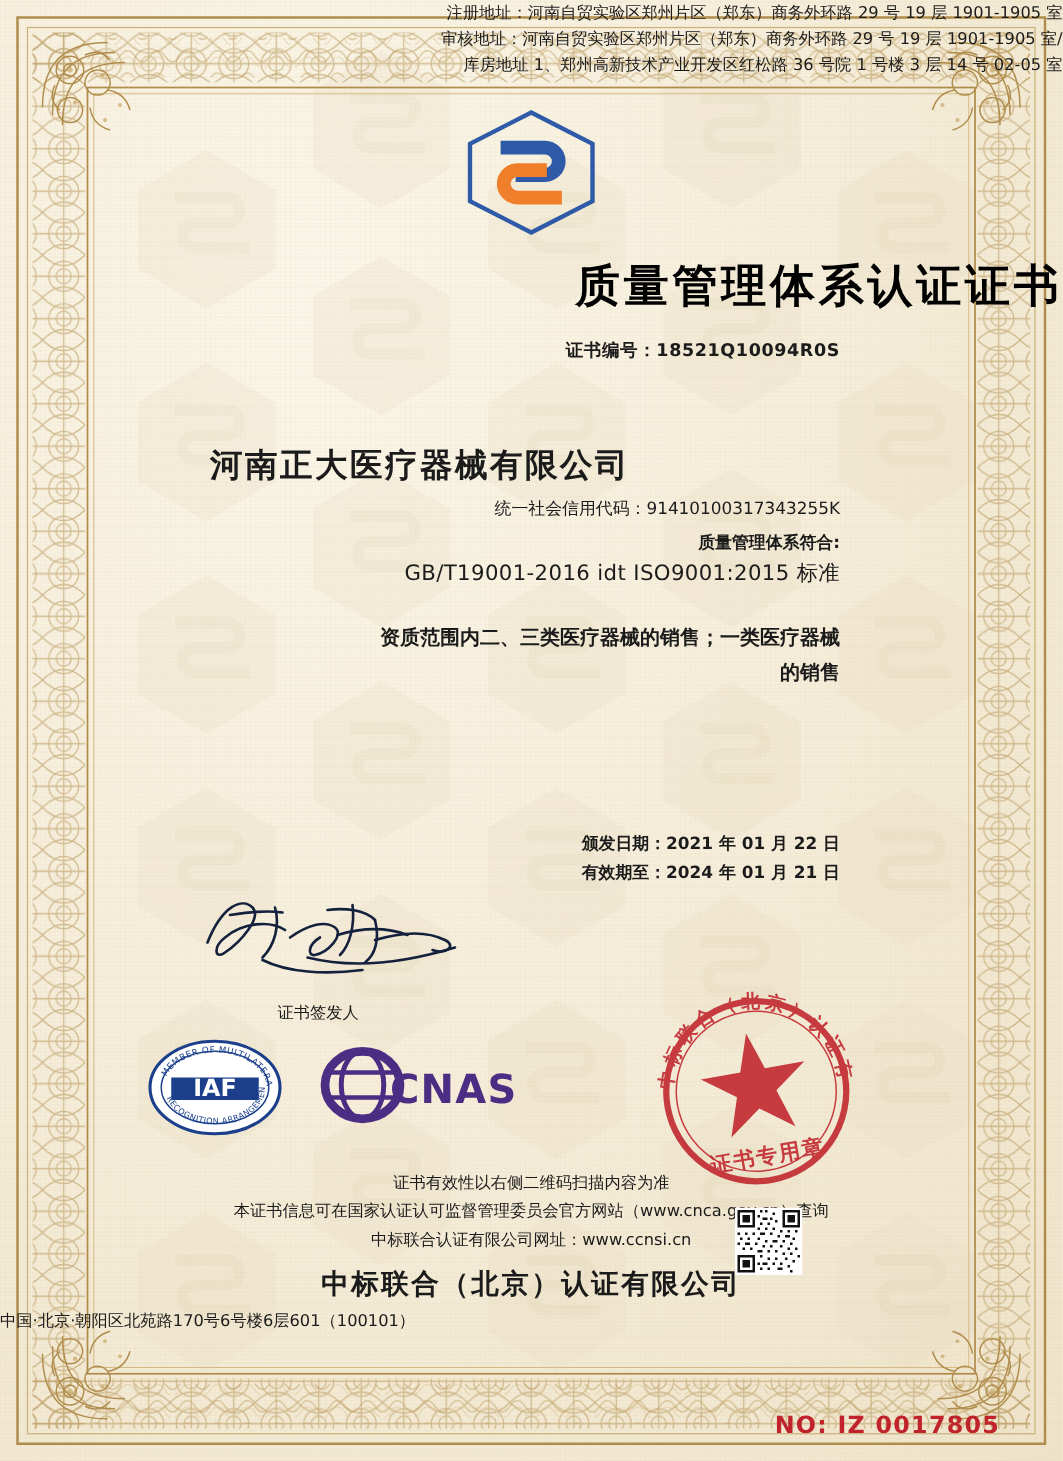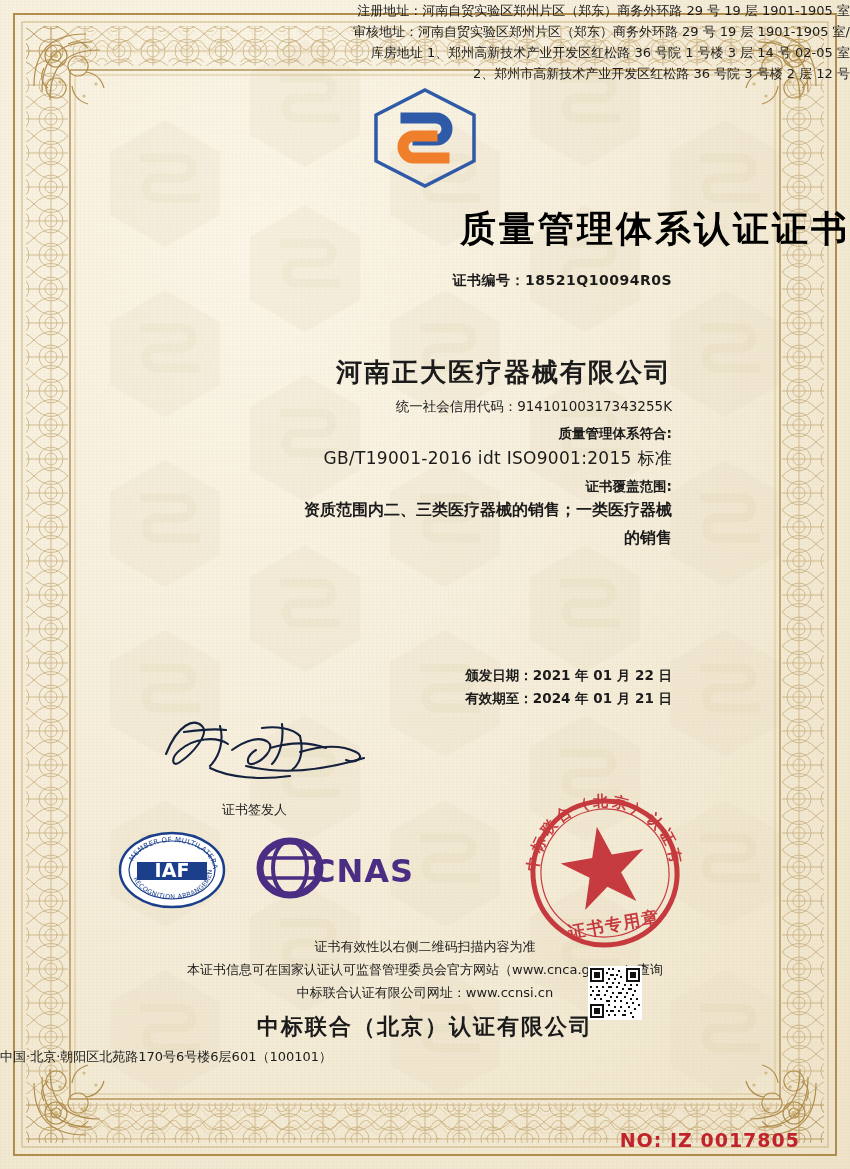--- a/index.html
+++ b/index.html
@@ -38,21 +38,21 @@
     font-size:36px;font-weight:bold;letter-spacing:3px;color:#000000;
   }
   .cert-no{
     position:absolute;right:178px;top:272px;
     font-size:14px;font-weight:bold;color:#1b1b1b;letter-spacing:.5px;
   }
 
   .blk{position:absolute;color:#1b1b1b;}
   .lbl-right{right:178px;text-align:right;font-size:13.5px;font-weight:bold;}
   .big-name{
-    left:0;right:178px;text-align:right;
+    left:0;right:178px;text-align:center;
     font-size:26px;font-weight:bold;letter-spacing:2px;
   }
   .credit{right:178px;text-align:right;font-size:13.5px;}
   .std{
     right:178px;text-align:right;font-size:17px;font-weight:normal;letter-spacing:.3px;
   }
   .scope{
     left:220px;right:178px;text-align:right;font-size:16px;font-weight:bold;line-height:1.55;
   }
 
@@ -221,30 +221,28 @@
   <div class="blk big-name" style="top:355px;">河南正大医疗器械有限公司</div>
 
   <div class="blk credit" style="top:398px;left:0;margin-left:40px;">
     <span>统一社会信用代码：</span><span>91410100317343255K</span>
   </div>
 
   <div class="blk lbl-right" style="top:425px;left:0;">质量管理体系符合:</div>
 
   <div class="blk std" style="top:447px;left:0;">GB/T19001-2016 idt ISO9001:2015 标准</div>
 
-  <div class="blk lbl-right" style="top:478px;left:0;">证书覆盖范围:</div>
 
   <div class="blk scope" style="top:498px;">资质范围内二、三类医疗器械的销售；一类医疗器械</div>
   <div class="blk scope" style="top:526px;">的销售</div>
 
   <div class="addr">
     <div>注册地址：河南自贸实验区郑州片区（郑东）商务外环路 29 号 19 层 1901-1905 室</div>
     <div>审核地址：河南自贸实验区郑州片区（郑东）商务外环路 29 号 19 层 1901-1905 室/</div>
     <div>库房地址 1、郑州高新技术产业开发区红松路 36 号院 1 号楼 3 层 14 号 02-05 室</div>
-    <div>2、郑州市高新技术产业开发区红松路 36 号院 3 号楼 2 层 12 号</div>
   </div>
 
   <div class="blk dates" style="top:664px;left:0;">颁发日期：2021 年 01 月 22 日</div>
   <div class="blk dates" style="top:687px;left:0;padding-left:40px;">有效期至：2024 年 01 月 21 日</div>
 
   <div class="sign-area">
     <svg width="240" height="80" viewBox="0 0 240 80">
       <g fill="none" stroke="#14213d" stroke-width="2.1" stroke-linecap="round">
         <path d="M16,48 C28,18 44,12 52,20 C60,28 42,48 30,56 C22,62 20,52 30,44 C44,32 66,30 78,38"></path>
         <path d="M34,26 C48,24 62,22 76,24"></path>

